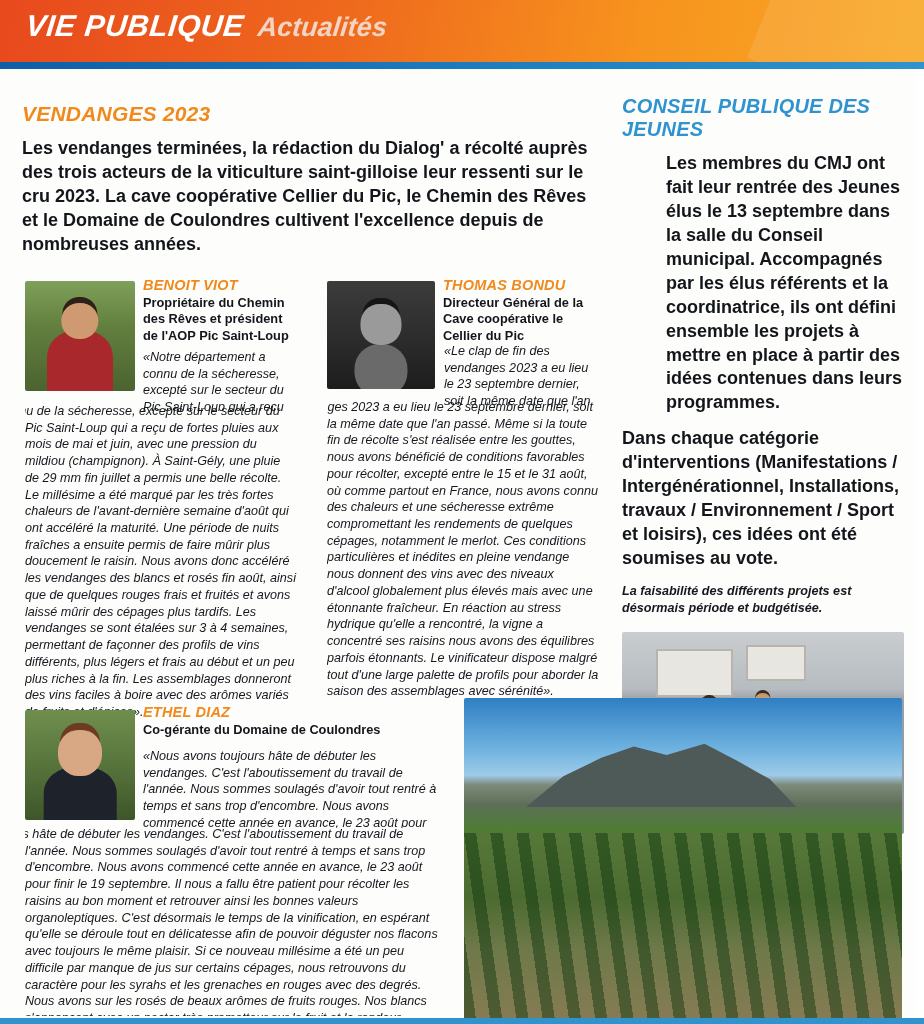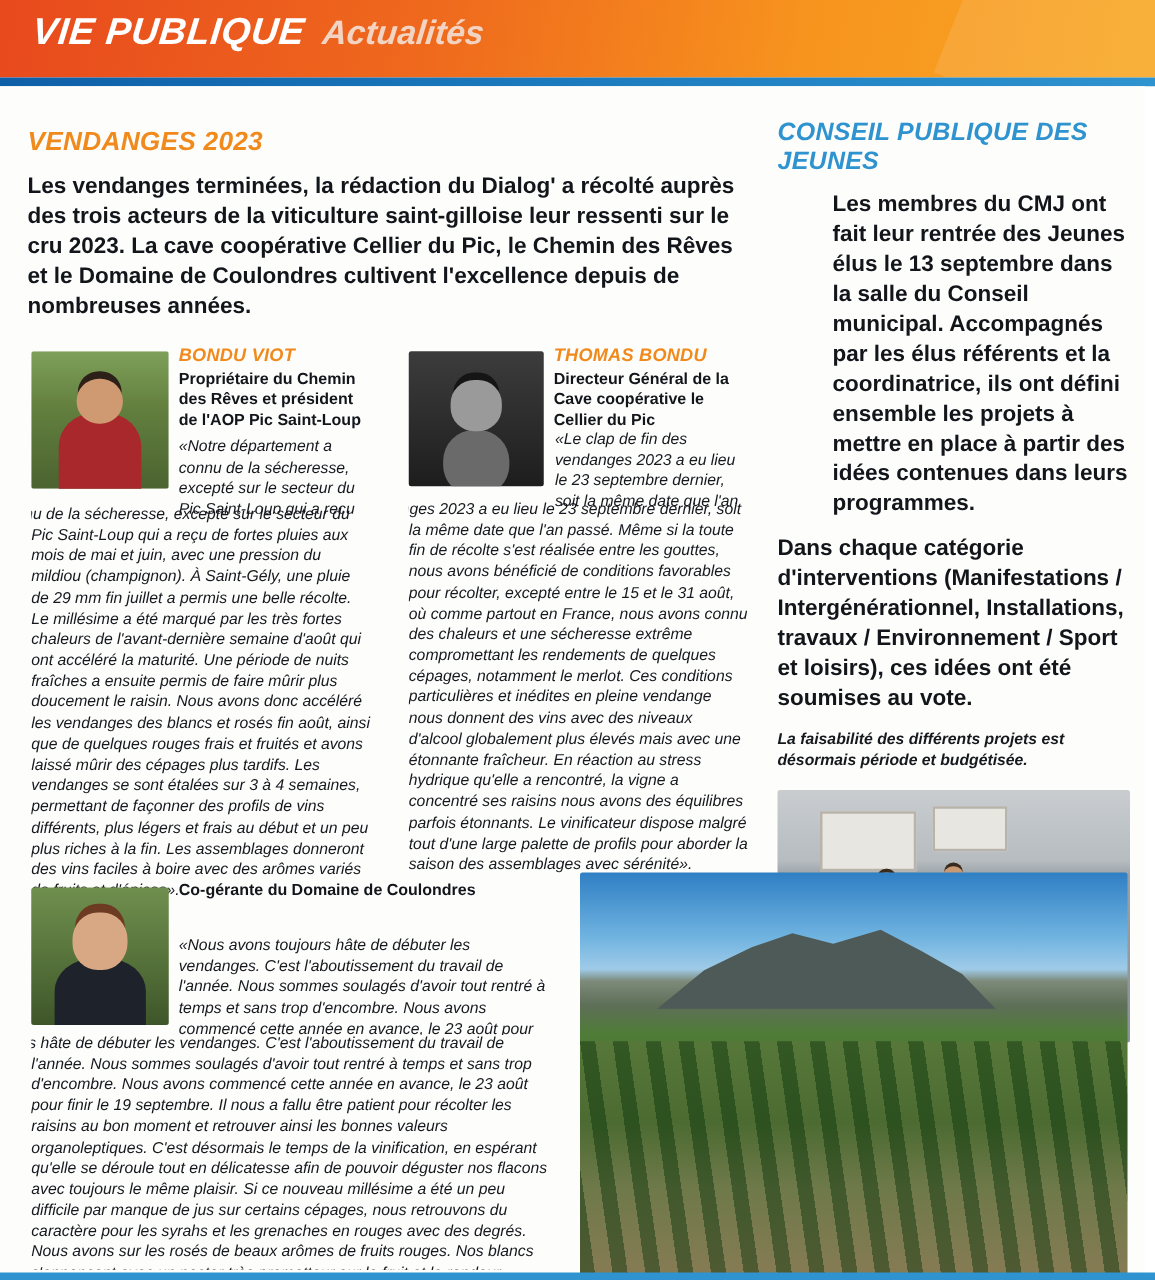--- a/index.html
+++ b/index.html
@@ -284,21 +284,21 @@
 
     <h2 class="section-title">VENDANGES 2023</h2>
 
     <p class="lead">Les vendanges terminées, la rédaction du Dialog' a récolté auprès des trois acteurs de la viticulture saint-gilloise leur ressenti sur le cru 2023. La cave coopérative Cellier du Pic, le Chemin des Rêves et le Domaine de Coulondres cultivent l'excellence depuis de nombreuses années.</p>
 
     <div style="position:relative; margin-top:18px; height:470px;">
 
       <div class="photo photo-benoit" style="position:absolute; left:3px; top:6px; width:110px; height:110px;"></div>
 
       <div style="position:absolute; left:121px; top:2px; width:150px;">
-        <p class="intvw-name">BONDU VIOT</p>
+        <p class="intvw-name">BENOIT VIOT</p>
         <p class="intvw-role">Propriétaire du Chemin des Rêves et président de l'AOP Pic Saint-Loup</p>
       </div>
 
       <div style="position:absolute; left:121px; top:74px; width:152px; height:62px; overflow:hidden;">
         <p class="quote">«Notre département a connu de la sécheresse, excepté sur le secteur du Pic Saint-Loup qui a reçu de fortes pluies aux mois de mai et juin, avec une pression du mildiou (champignon). À Saint-Gély, une pluie de 29 mm fin juillet a permis une belle récolte. Le millésime a été marqué par les très fortes chaleurs de l'avant-dernière semaine d'août qui ont accéléré la maturité. Une période de nuits fraîches a ensuite permis de faire mûrir plus doucement le raisin. Nous avons donc accéléré les vendanges des blancs et rosés fin août, ainsi que de quelques rouges frais et fruités et avons laissé mûrir des cépages plus tardifs. Les vendanges se sont étalées sur 3 à 4 semaines, permettant de façonner des profils de vins différents, plus légers et frais au début et un peu plus riches à la fin. Les assemblages donneront des vins faciles à boire avec des arômes variés de fruits et d'épices».</p>
       </div>
       <div style="position:absolute; left:3px; top:128px; width:272px; height:340px; overflow:hidden;">
         <p class="quote" style="text-indent:-152px; margin-left:0;">«Notre département a connu de la sécheresse, excepté sur le secteur du Pic Saint-Loup qui a reçu de fortes pluies aux mois de mai et juin, avec une pression du mildiou (champignon). À Saint-Gély, une pluie de 29 mm fin juillet a permis une belle récolte. Le millésime a été marqué par les très fortes chaleurs de l'avant-dernière semaine d'août qui ont accéléré la maturité. Une période de nuits fraîches a ensuite permis de faire mûrir plus doucement le raisin. Nous avons donc accéléré les vendanges des blancs et rosés fin août, ainsi que de quelques rouges frais et fruités et avons laissé mûrir des cépages plus tardifs. Les vendanges se sont étalées sur 3 à 4 semaines, permettant de façonner des profils de vins différents, plus légers et frais au début et un peu plus riches à la fin. Les assemblages donneront des vins faciles à boire avec des arômes variés de fruits et d'épices».</p>
       </div>
 
@@ -337,20 +337,21 @@
       <div class="kid" style="left:78%; top:56%; width:14%; height:22%; background:#44566f;"></div>
       <div class="kid" style="left:18%; top:66%; width:14%; height:24%; background:#2b3445;"></div>
     </div>
   </div>
 
   <div style="position:absolute; left:22px; top:635px; width:880px; height:320px;">
 
     <div class="photo photo-ethel" style="position:absolute; left:3px; top:6px; width:110px; height:110px;"></div>
 
     <div style="position:absolute; left:121px; top:0px; width:300px;">
+      <p class="intvw-name">ETHEL DIAZ</p>
       <p class="intvw-role">Co-gérante du Domaine de Coulondres</p>
     </div>
 
     <div style="position:absolute; left:121px; top:44px; width:300px; height:80px; overflow:hidden;">
       <p class="quote">«Nous avons toujours hâte de débuter les vendanges. C'est l'aboutissement du travail de l'année. Nous sommes soulagés d'avoir tout rentré à temps et sans trop d'encombre. Nous avons commencé cette année en avance, le 23 août pour finir le 19 septembre. Il nous a fallu être patient pour récolter les raisins au bon moment et retrouver ainsi les bonnes valeurs organoleptiques. C'est désormais le temps de la vinification, en espérant qu'elle se déroule tout en délicatesse afin de pouvoir déguster nos flacons avec toujours le même plaisir. Si ce nouveau millésime a été un peu difficile par manque de jus sur certains cépages, nous retrouvons du caractère pour les syrahs et les grenaches en rouges avec des degrés. Nous avons sur les rosés de beaux arômes de fruits rouges. Nos blancs s'annoncent avec un nectar très prometteur sur le fruit et la rondeur».</p>
     </div>
     <div style="position:absolute; left:3px; top:122px; width:418px; height:190px; overflow:hidden;">
       <p class="quote" style="text-indent:-118px;">«Nous avons toujours hâte de débuter les vendanges. C'est l'aboutissement du travail de l'année. Nous sommes soulagés d'avoir tout rentré à temps et sans trop d'encombre. Nous avons commencé cette année en avance, le 23 août pour finir le 19 septembre. Il nous a fallu être patient pour récolter les raisins au bon moment et retrouver ainsi les bonnes valeurs organoleptiques. C'est désormais le temps de la vinification, en espérant qu'elle se déroule tout en délicatesse afin de pouvoir déguster nos flacons avec toujours le même plaisir. Si ce nouveau millésime a été un peu difficile par manque de jus sur certains cépages, nous retrouvons du caractère pour les syrahs et les grenaches en rouges avec des degrés. Nous avons sur les rosés de beaux arômes de fruits rouges. Nos blancs s'annoncent avec un nectar très prometteur sur le fruit et la rondeur».</p>
     </div>
 

